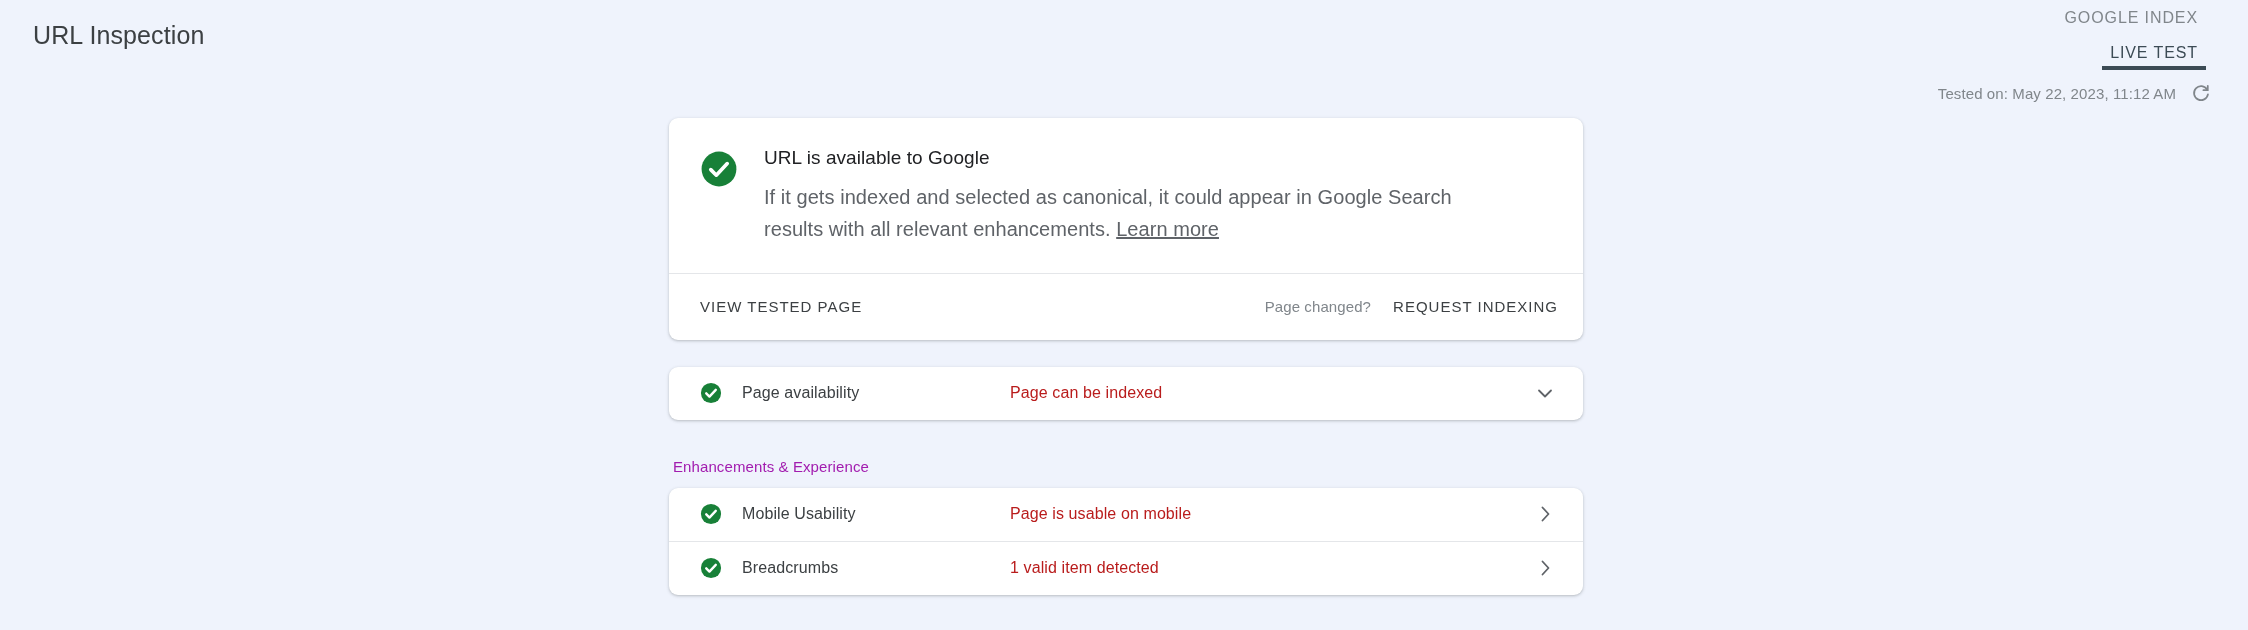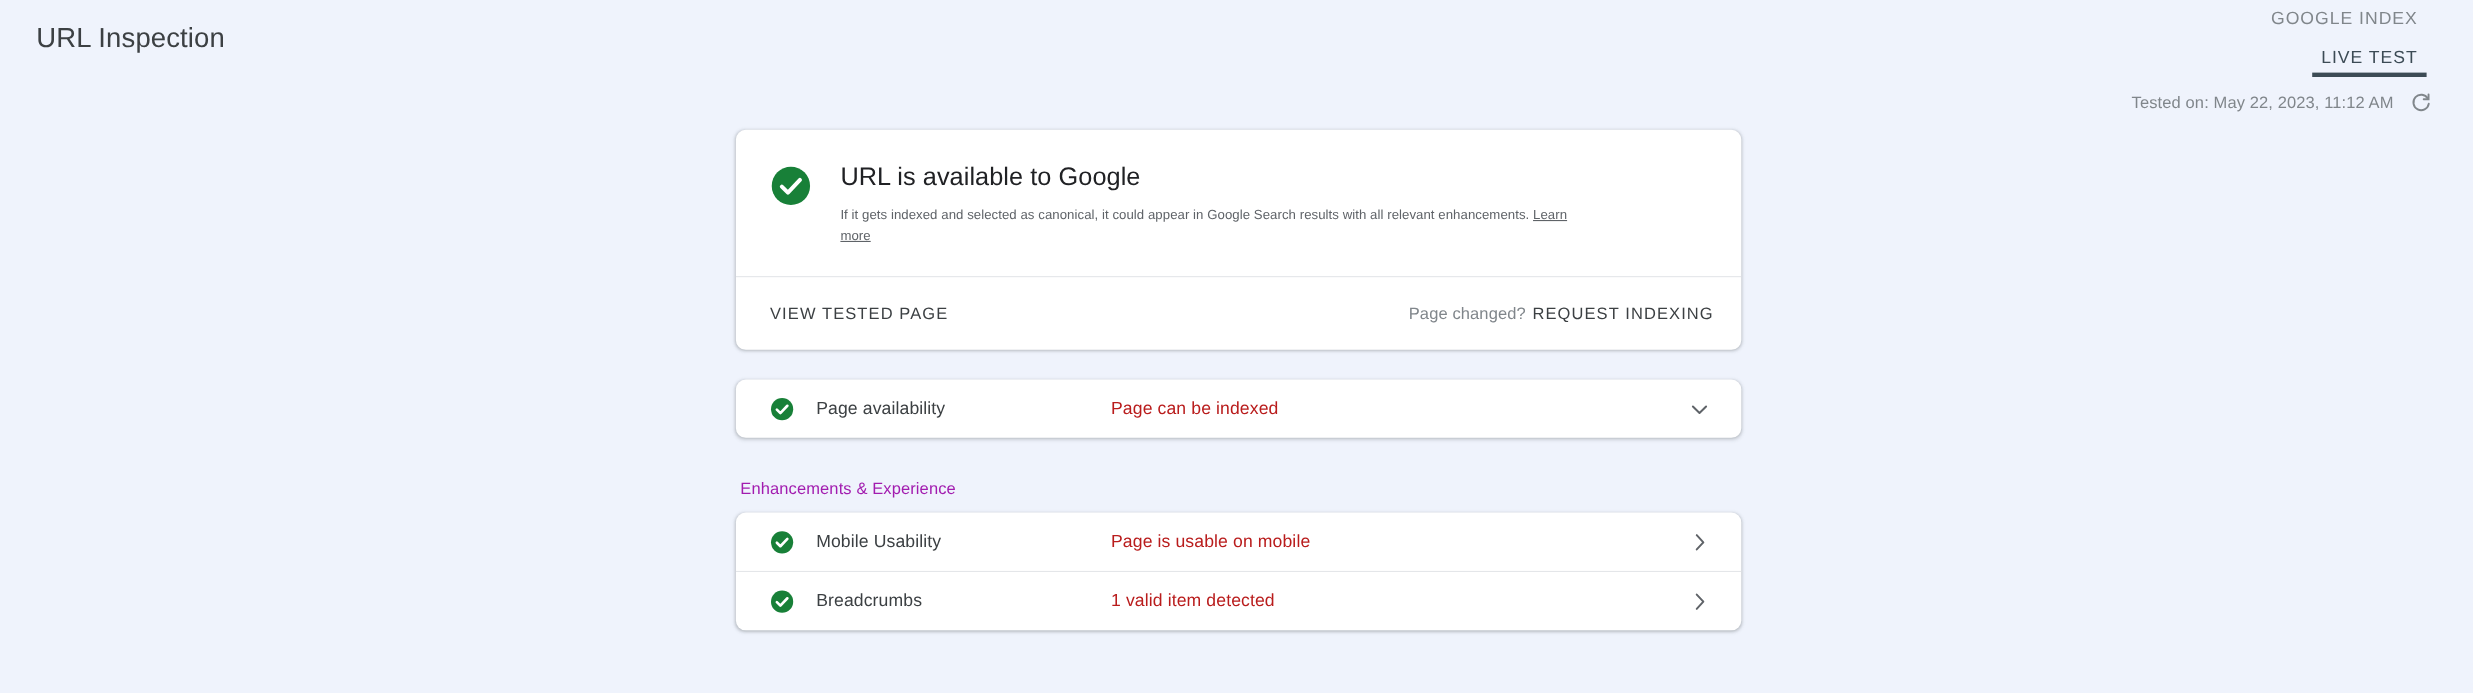--- a/index.html
+++ b/index.html
@@ -71,41 +71,41 @@
     box-shadow: 0 1px 2px 0 rgba(60,64,67,.18), 0 1px 3px 1px rgba(60,64,67,.10);
     overflow: hidden;
   }
 
   
   .hero-body { display: flex; padding: 28px 31px 27px 31px; }
   .hero-icon { flex: 0 0 auto; margin-right: 26px; margin-top: 4px; }
   .hero-icon svg { width: 38px; height: 38px; display: block; }
   .hero-texts { padding-top: 1px; }
   .hero-title {
-    font-size: 23px; color: #202124; font-weight: 400; letter-spacing: 0.05px;
+    font-size: 19px; color: #202124; font-weight: 400; letter-spacing: 0.05px;
     margin: 0 0 11px 0; line-height: 1.2;
   }
   .hero-desc {
-    font-size: 12px; color: #5f6368; line-height: 1.62; max-width: 690px;
+    font-size: 20px; color: #5f6368; line-height: 1.62; max-width: 690px;
     letter-spacing: 0.05px;
   }
   .hero-desc a { color: #5f6368; text-decoration: underline; }
 
   .card-divider { height: 1px; background: #e4e6e9; width: 100%; }
 
   .hero-actions {
     height: 66px; display: flex; align-items: center; justify-content: space-between;
     padding: 0 25px 0 31px;
   }
   .action-btn {
     font-size: 15px; letter-spacing: 1px; color: #3c4043;
     text-transform: uppercase; cursor: pointer; background: none; border: 0;
     font-family: inherit; padding: 8px 0;
   }
-  .actions-right { display: flex; align-items: center; gap: 6px; }
+  .actions-right { display: flex; align-items: center; gap: 22px; }
   .page-changed { font-size: 15px; color: #80868b; letter-spacing: 0.1px; }
 
   
   .row-card { margin-top: 27px; }
   .row {
     display: flex; align-items: center; height: 53px;
     padding: 0 26px 0 31px; cursor: pointer;
   }
   .row-icon { flex: 0 0 auto; width: 22px; height: 22px; margin-right: 20px; }
   .row-icon svg { width: 22px; height: 22px; display: block; }

